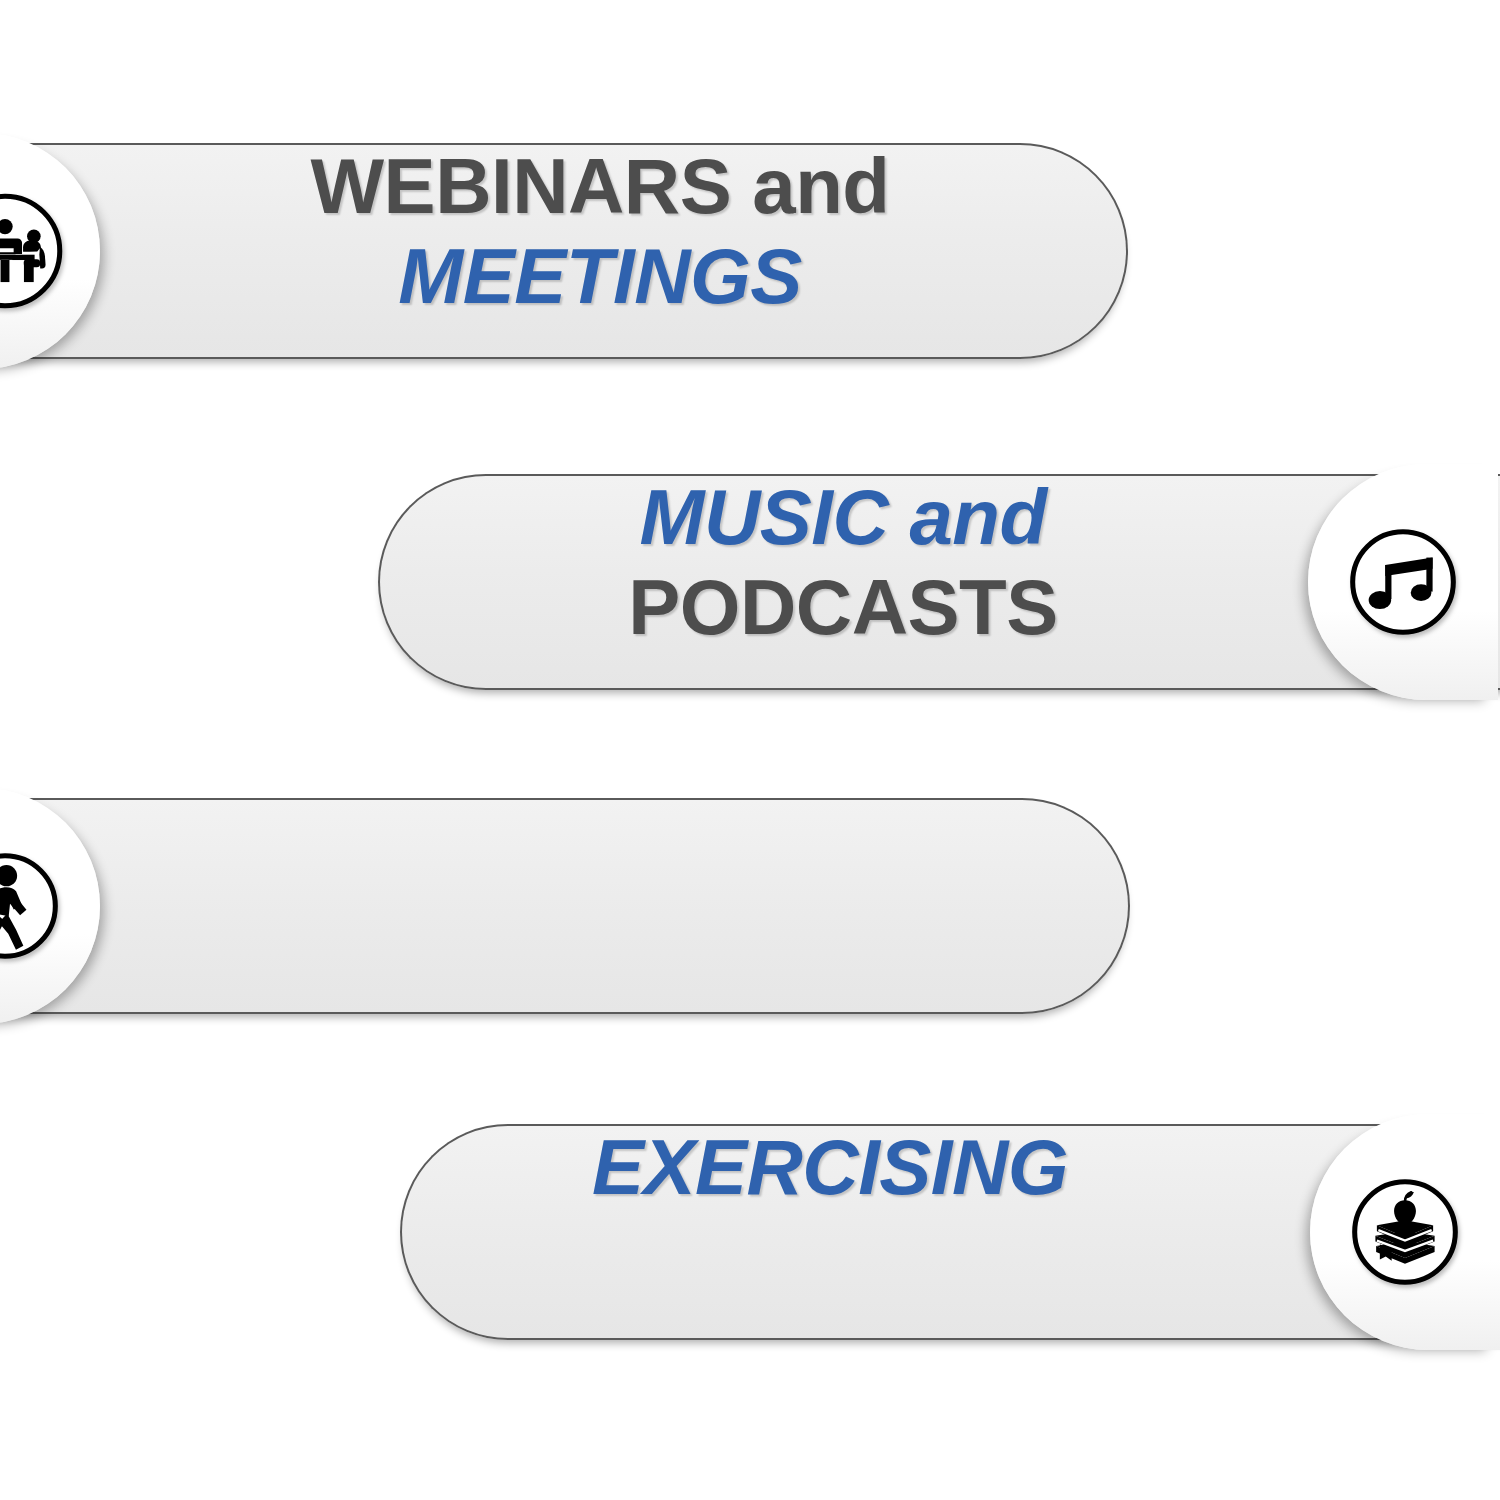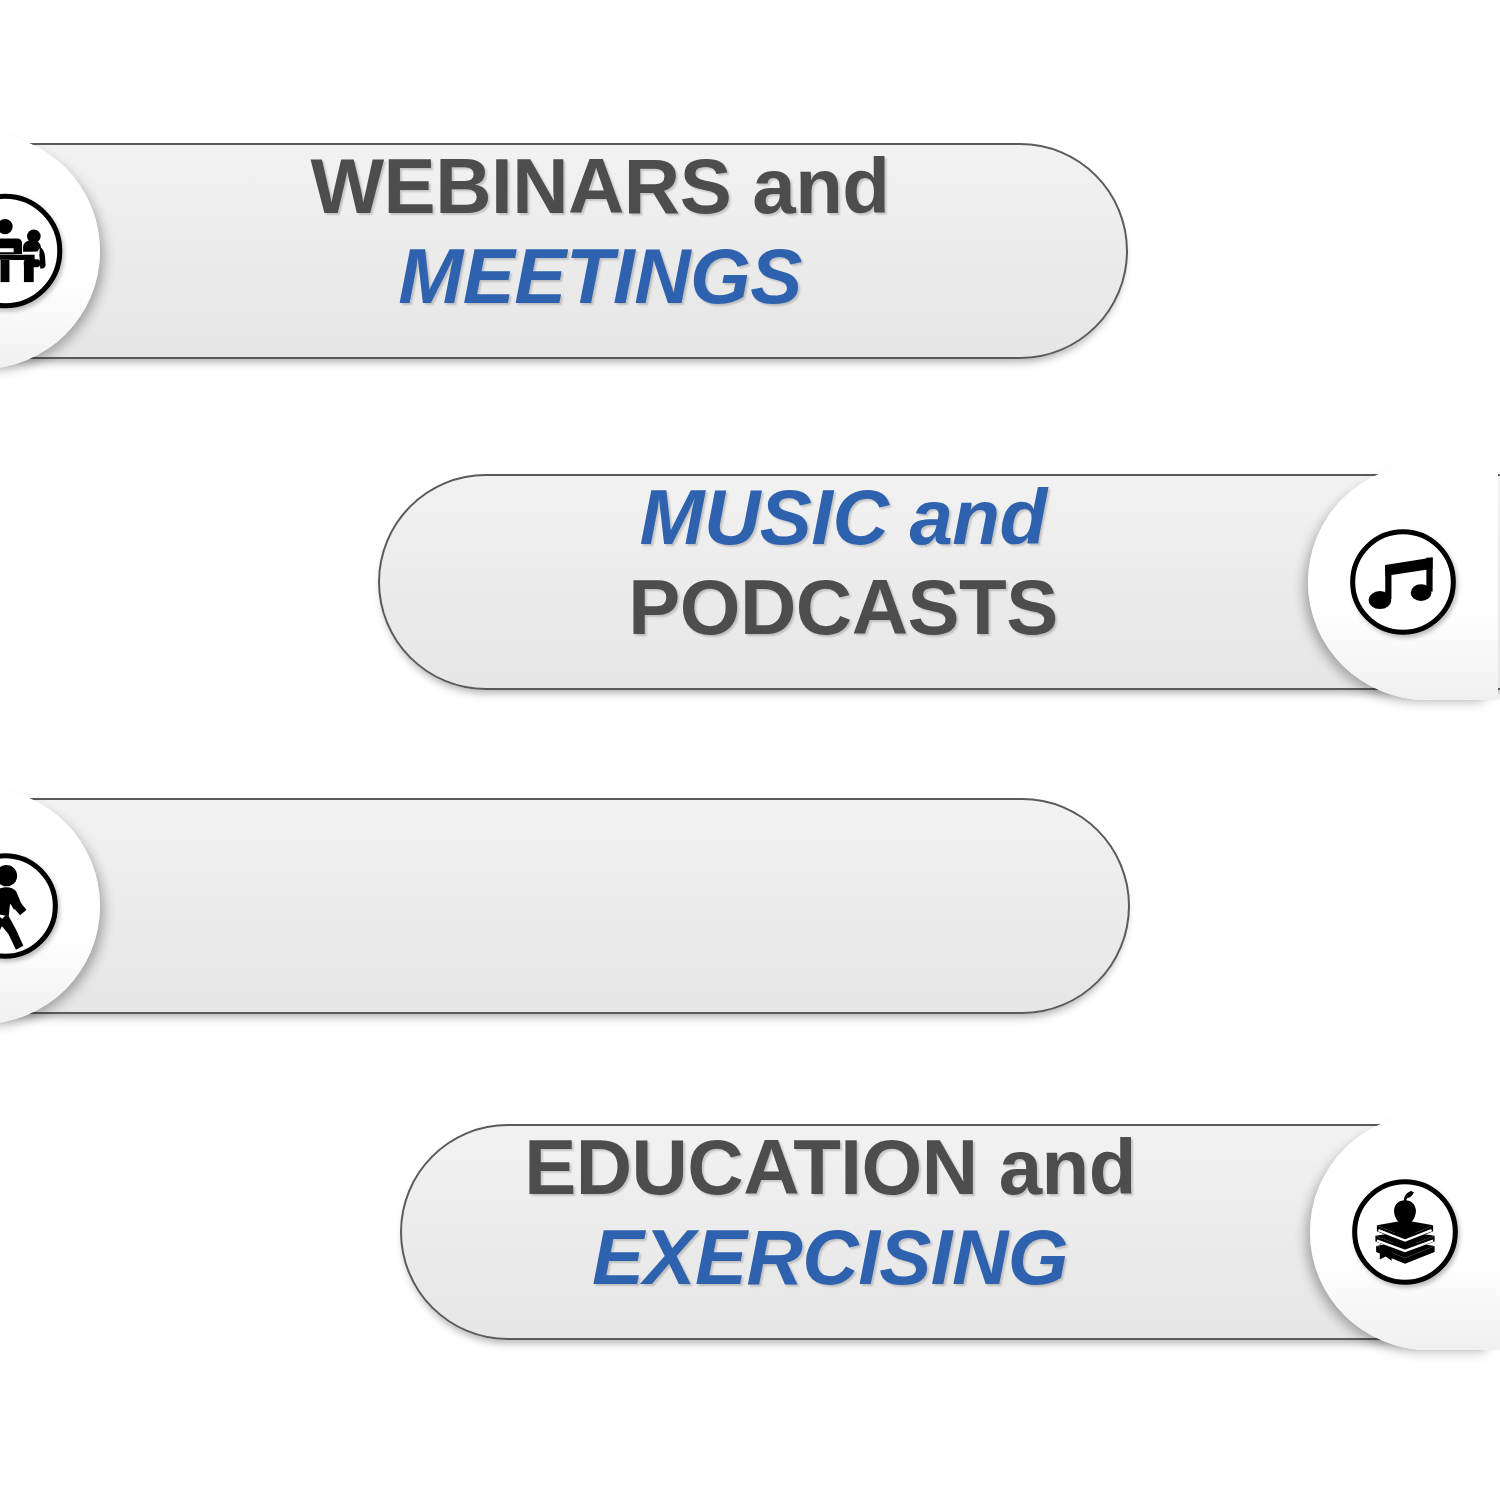--- a/index.html
+++ b/index.html
@@ -225,18 +225,17 @@
           <path d="M30.5 59.5 L30.5 63.5 L50 71.5 L70 63.5 L70 59.5 L50 67.5 Z" fill="#000000"></path>
           <path d="M33 58.5 L41 60.5 L41 69.5 L37 66.5 L33 68.5 Z" fill="#000000"></path>
 
           <path d="M32 48.8 L50 55.8 L68 48.8" stroke="#ffffff" stroke-width="1.6" fill="none"></path>
           <path d="M31 55.8 L50 62.8 L69 55.8" stroke="#ffffff" stroke-width="1.6" fill="none"></path>
         </svg>
       </span>
     </div>
 
     <div class="labels">
-      <span class="line l1 gray">EDUCATION and</span>
       <span class="line l2 blue">EXERCISING</span>
     </div>
   </div>
 
 </div>
 
 </body></html>

